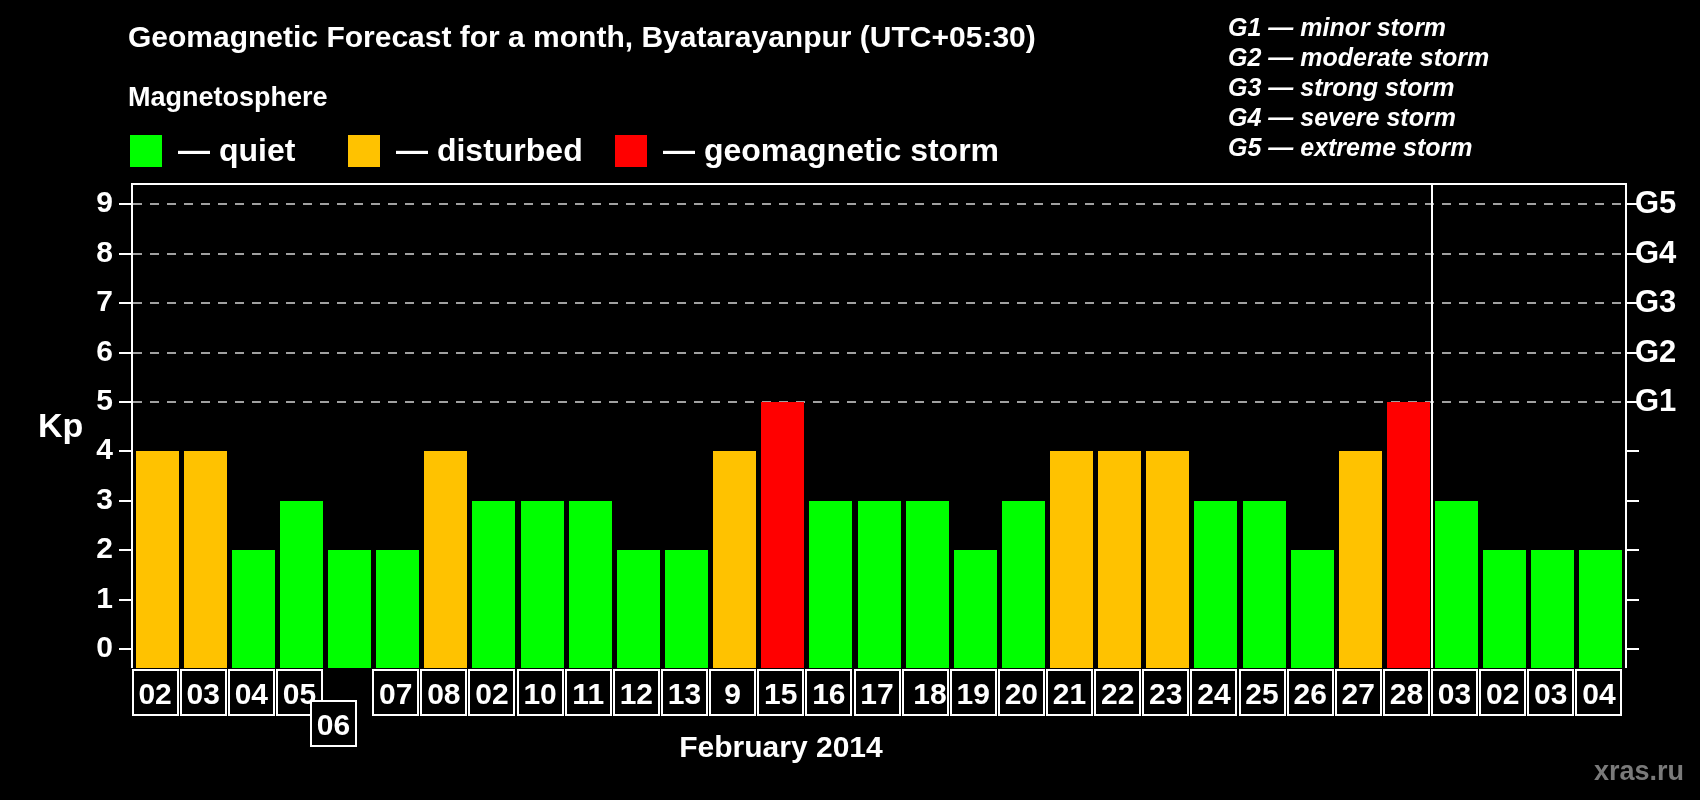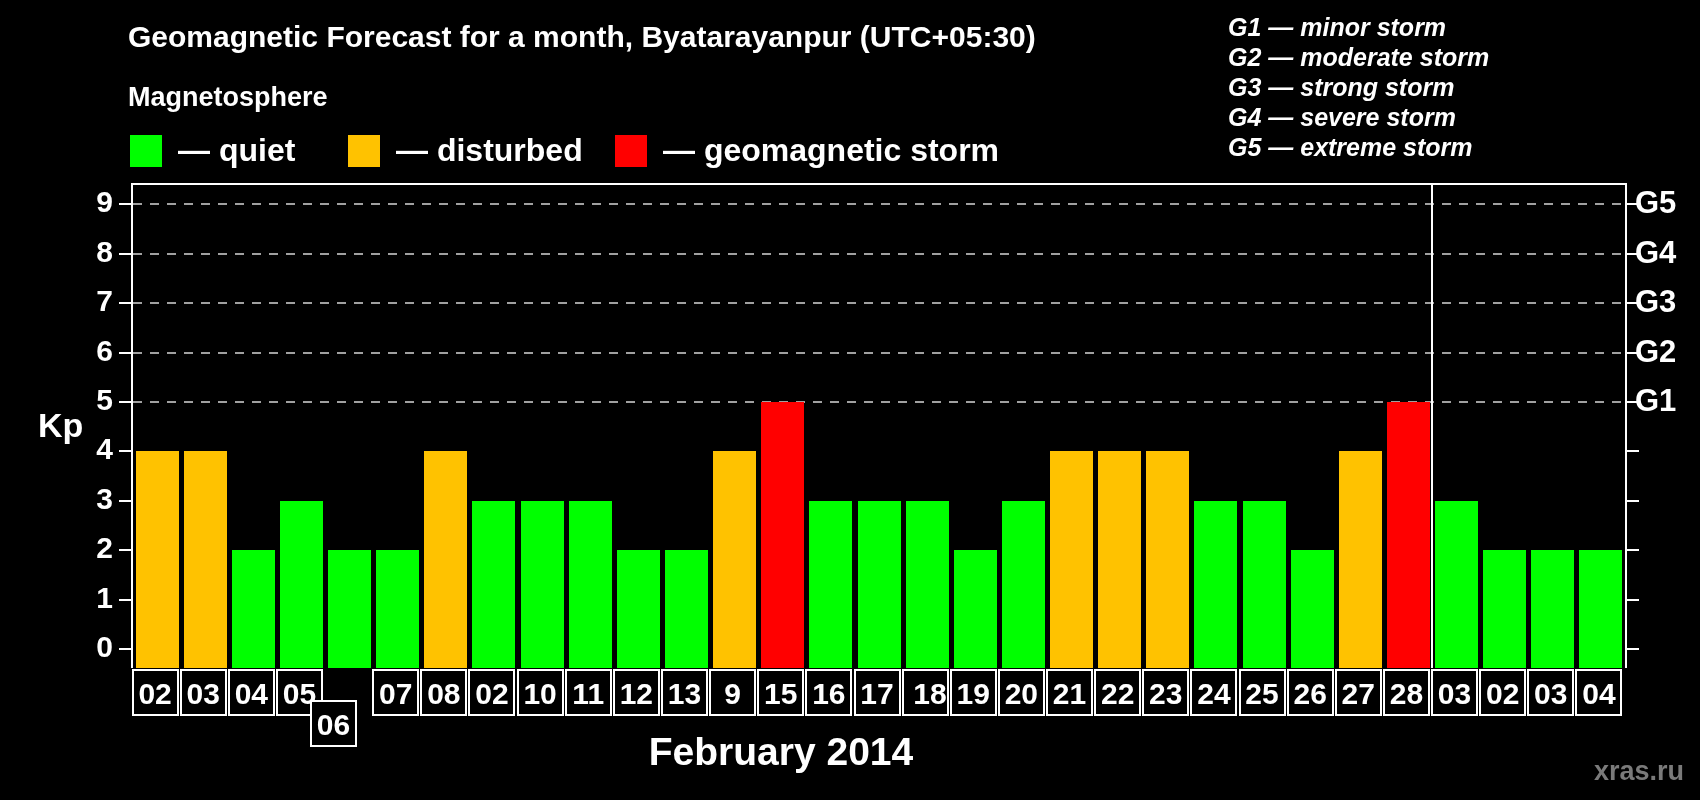--- a/index.html
+++ b/index.html
@@ -23,21 +23,21 @@
   .kp-bar{position:absolute;bottom:0;}
   .y-tick{position:absolute;width:12px;height:2px;background:#fff;left:-14px;}
   .y-tick-right{position:absolute;width:12px;height:2px;background:#fff;right:-14px;}
   .y-tick-label{position:absolute;left:-78px;width:58px;text-align:right;font-size:30px;}
   .g-axis-label{position:absolute;right:-80px;width:70px;text-align:left;font-size:31px;}
   #month-separator{position:absolute;top:0;width:2px;height:100%;background:#fff;}
   #kp-axis-title{left:38px;top:406px;font-size:34px;}
   #day-row{left:131px;top:669px;width:1492px;height:47px;}
   .day-label-cell{position:absolute;top:0;height:43px;border:2px solid #fff;
     box-sizing:content-box;text-align:center;font-size:30px;line-height:45px;background:#000;}
-  #month-label{left:131px;top:730px;width:1300px;text-align:center;font-size:39px;}
+  #month-label{left:131px;top:730px;width:1300px;text-align:center;font-size:30px;}
   #watermark{right:16px;top:756px;font-size:27px;color:#7a7a7a;}
 </style>
 </head>
 <body>
 
 <div id="stage">
 
   <div class="abs" id="chart-title">Geomagnetic Forecast for a month, Byatarayanpur (UTC+05:30)</div>
 
   <div class="abs" id="legend-heading">Magnetosphere</div>

